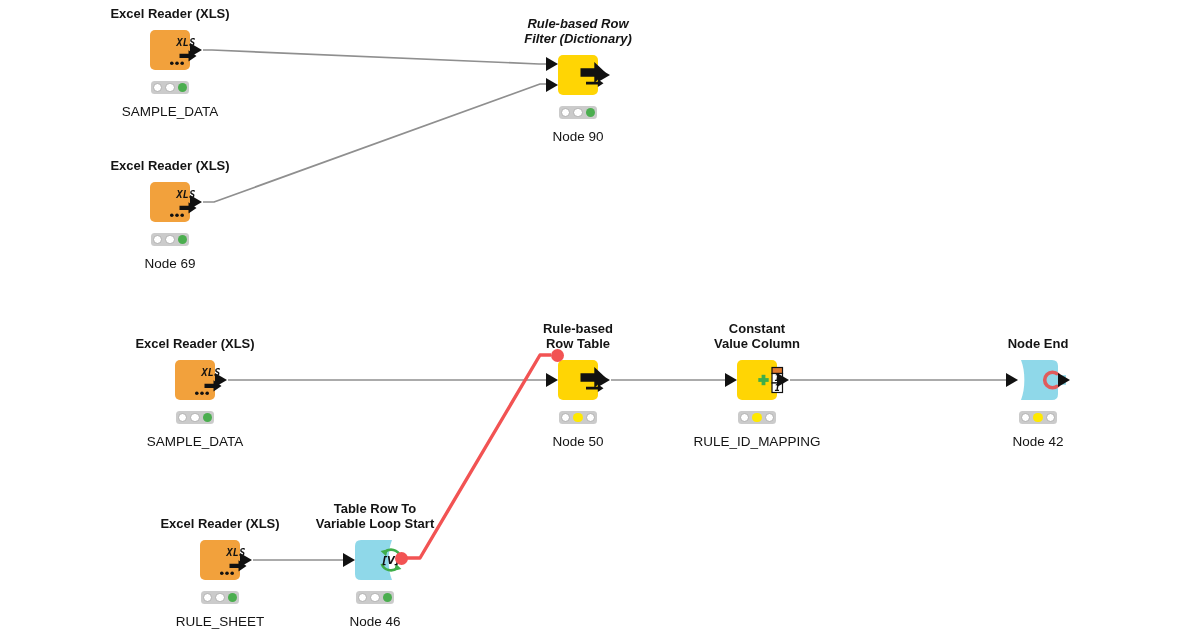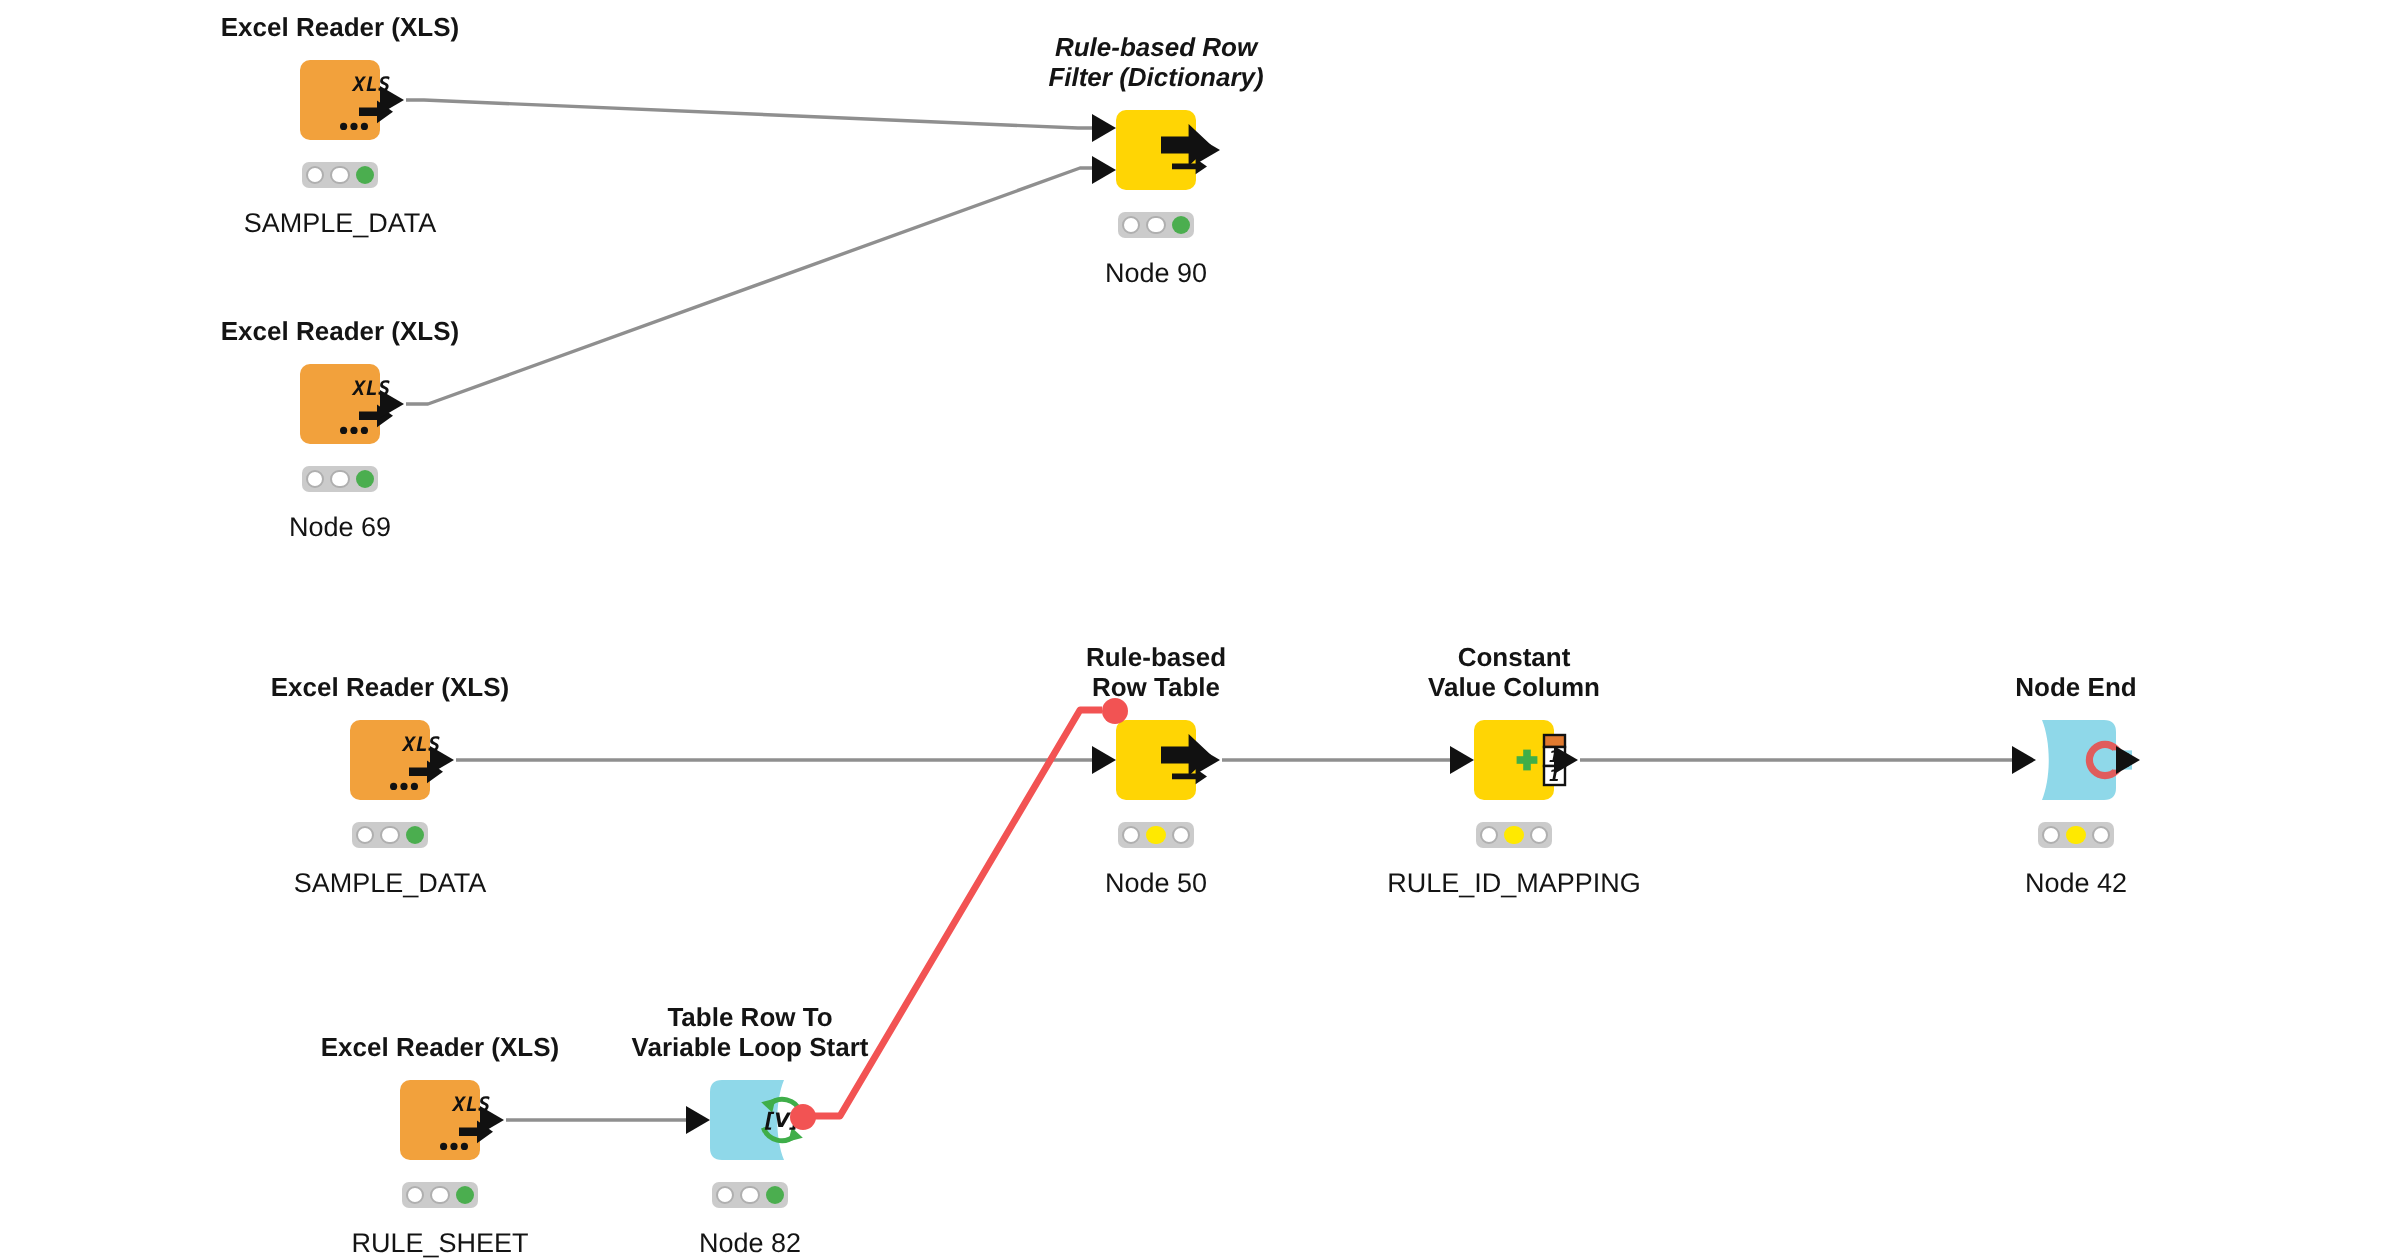--- a/index.html
+++ b/index.html
@@ -229,15 +229,15 @@
     <text x="20" y="23.6" text-anchor="middle" font-size="10" font-weight="bold" fill="#111" font-family="'DejaVu Sans',sans-serif">[V]</text>
   </svg>
       </div>
       <div class="port-in" style="left: -12.5px; top: 12.5px;"></div>
       <div class="flow-port" style="background: rgb(242, 83, 83); left: 39.5px; top: 11.5px;"></div>
       <div class="tl" style="background: rgb(203, 203, 203);">
         <div class="dot" style="background: rgb(255, 255, 255); border: 1px solid rgb(175, 175, 175);"></div>
         <div class="dot" style="background: rgb(255, 255, 255); border: 1px solid rgb(175, 175, 175);"></div>
         <div class="dot" style="background: rgb(75, 174, 79);"></div>
       </div>
-      <div class="node-label">Node 82</div>
+      <div class="node-label">Node 46</div>
     </div>
   </div>
 
 </body></html>

